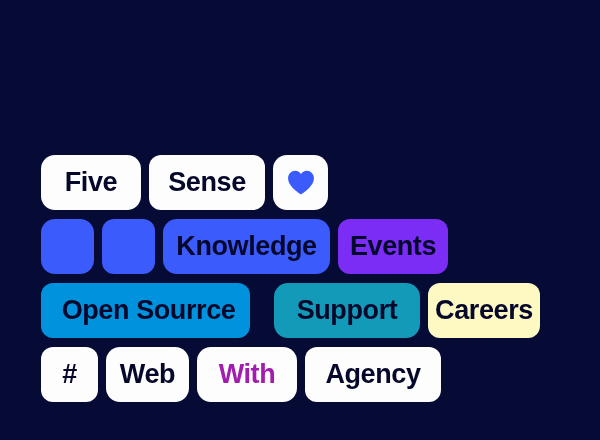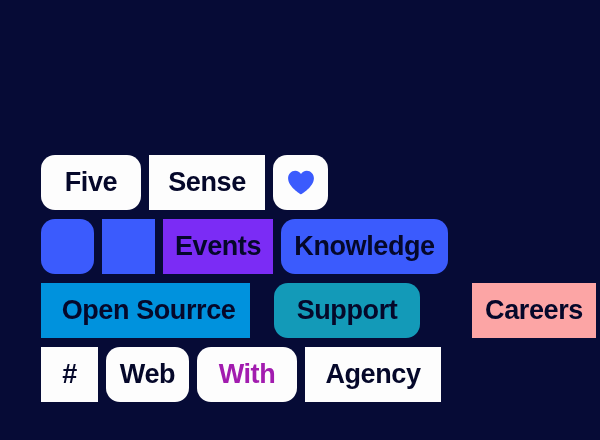--- a/index.html
+++ b/index.html
@@ -44,21 +44,21 @@
     font-weight: bold;
     letter-spacing: -0.4px;
     line-height: 1;
     white-space: nowrap;
     color: #05082a;
     background: #fdfdfd;
     border-radius: 0px;
     user-select: none;
   }
   .tag.rounded { border-radius: 14px; }
-  .tag.square  { border-radius: 0px; }
+  .tag.square  { border-radius: 12px; }
 
   .tag.empty { padding: 0; }
 
   .tag.icon-tag {
     padding: 0;
     width: 55px;
   }
 
   .heart {
     width: 30px;
@@ -85,35 +85,35 @@
           <span>
             <svg class="heart" viewBox="0 0 30 28" xmlns="http://www.w3.org/2000/svg">
               <path d="M15 26.5 C15 26.5 1.6 18.6 1.6 9.7 C1.6 5.2 5.0 1.8 9.0 1.8 C11.6 1.8 13.9 3.2 15 5.3 C16.1 3.2 18.4 1.8 21.0 1.8 C25.0 1.8 28.4 5.2 28.4 9.7 C28.4 18.6 15 26.5 15 26.5 Z" fill="#3b5bfd"></path>
             </svg>
           </span>
         </div>
       </div>
       <div class="tag-row row2">
         <div class="tag rounded empty" style="background: rgb(59, 91, 253); color: rgb(5, 8, 42); width: 53px;"></div>
         <div class="tag square empty" style="background: rgb(59, 91, 253); color: rgb(5, 8, 42); width: 53px;"></div>
+        <div class="tag rounded" style="background: rgb(59, 91, 253); color: rgb(5, 8, 42); width: 167px;">
+          <span>Knowledge</span>
+        </div>
         <div class="tag square" style="background: rgb(123, 44, 245); color: rgb(5, 8, 42); width: 110px;">
           <span>Events</span>
-        </div>
-        <div class="tag rounded" style="background: rgb(59, 91, 253); color: rgb(5, 8, 42); width: 167px;">
-          <span>Knowledge</span>
         </div>
       </div>
       <div class="tag-row row3">
         <div class="tag square" style="background: rgb(0, 146, 221); color: rgb(5, 8, 42); width: 209px; padding-left: 24px;">
           <span>Open Sourrce</span>
         </div>
         <div class="tag rounded" style="background: rgb(19, 154, 184); color: rgb(5, 8, 42); width: 146px; margin-left: 16px;">
           <span>Support</span>
         </div>
-        <div class="tag square" style="background: #fca5a5; color: rgb(5, 8, 42); width: 124px; margin-left: 44px;">
+        <div class="tag square" style="background: #fef9c3; color: rgb(5, 8, 42); width: 112px;">
           <span>Careers</span>
         </div>
       </div>
       <div class="tag-row row4">
         <div class="tag square" style="background: rgb(253, 253, 253); color: rgb(5, 8, 42); width: 57px;">
           <span>#</span>
         </div>
         <div class="tag rounded" style="background: rgb(253, 253, 253); color: rgb(5, 8, 42); width: 83px;">
           <span>Web</span>
         </div>

